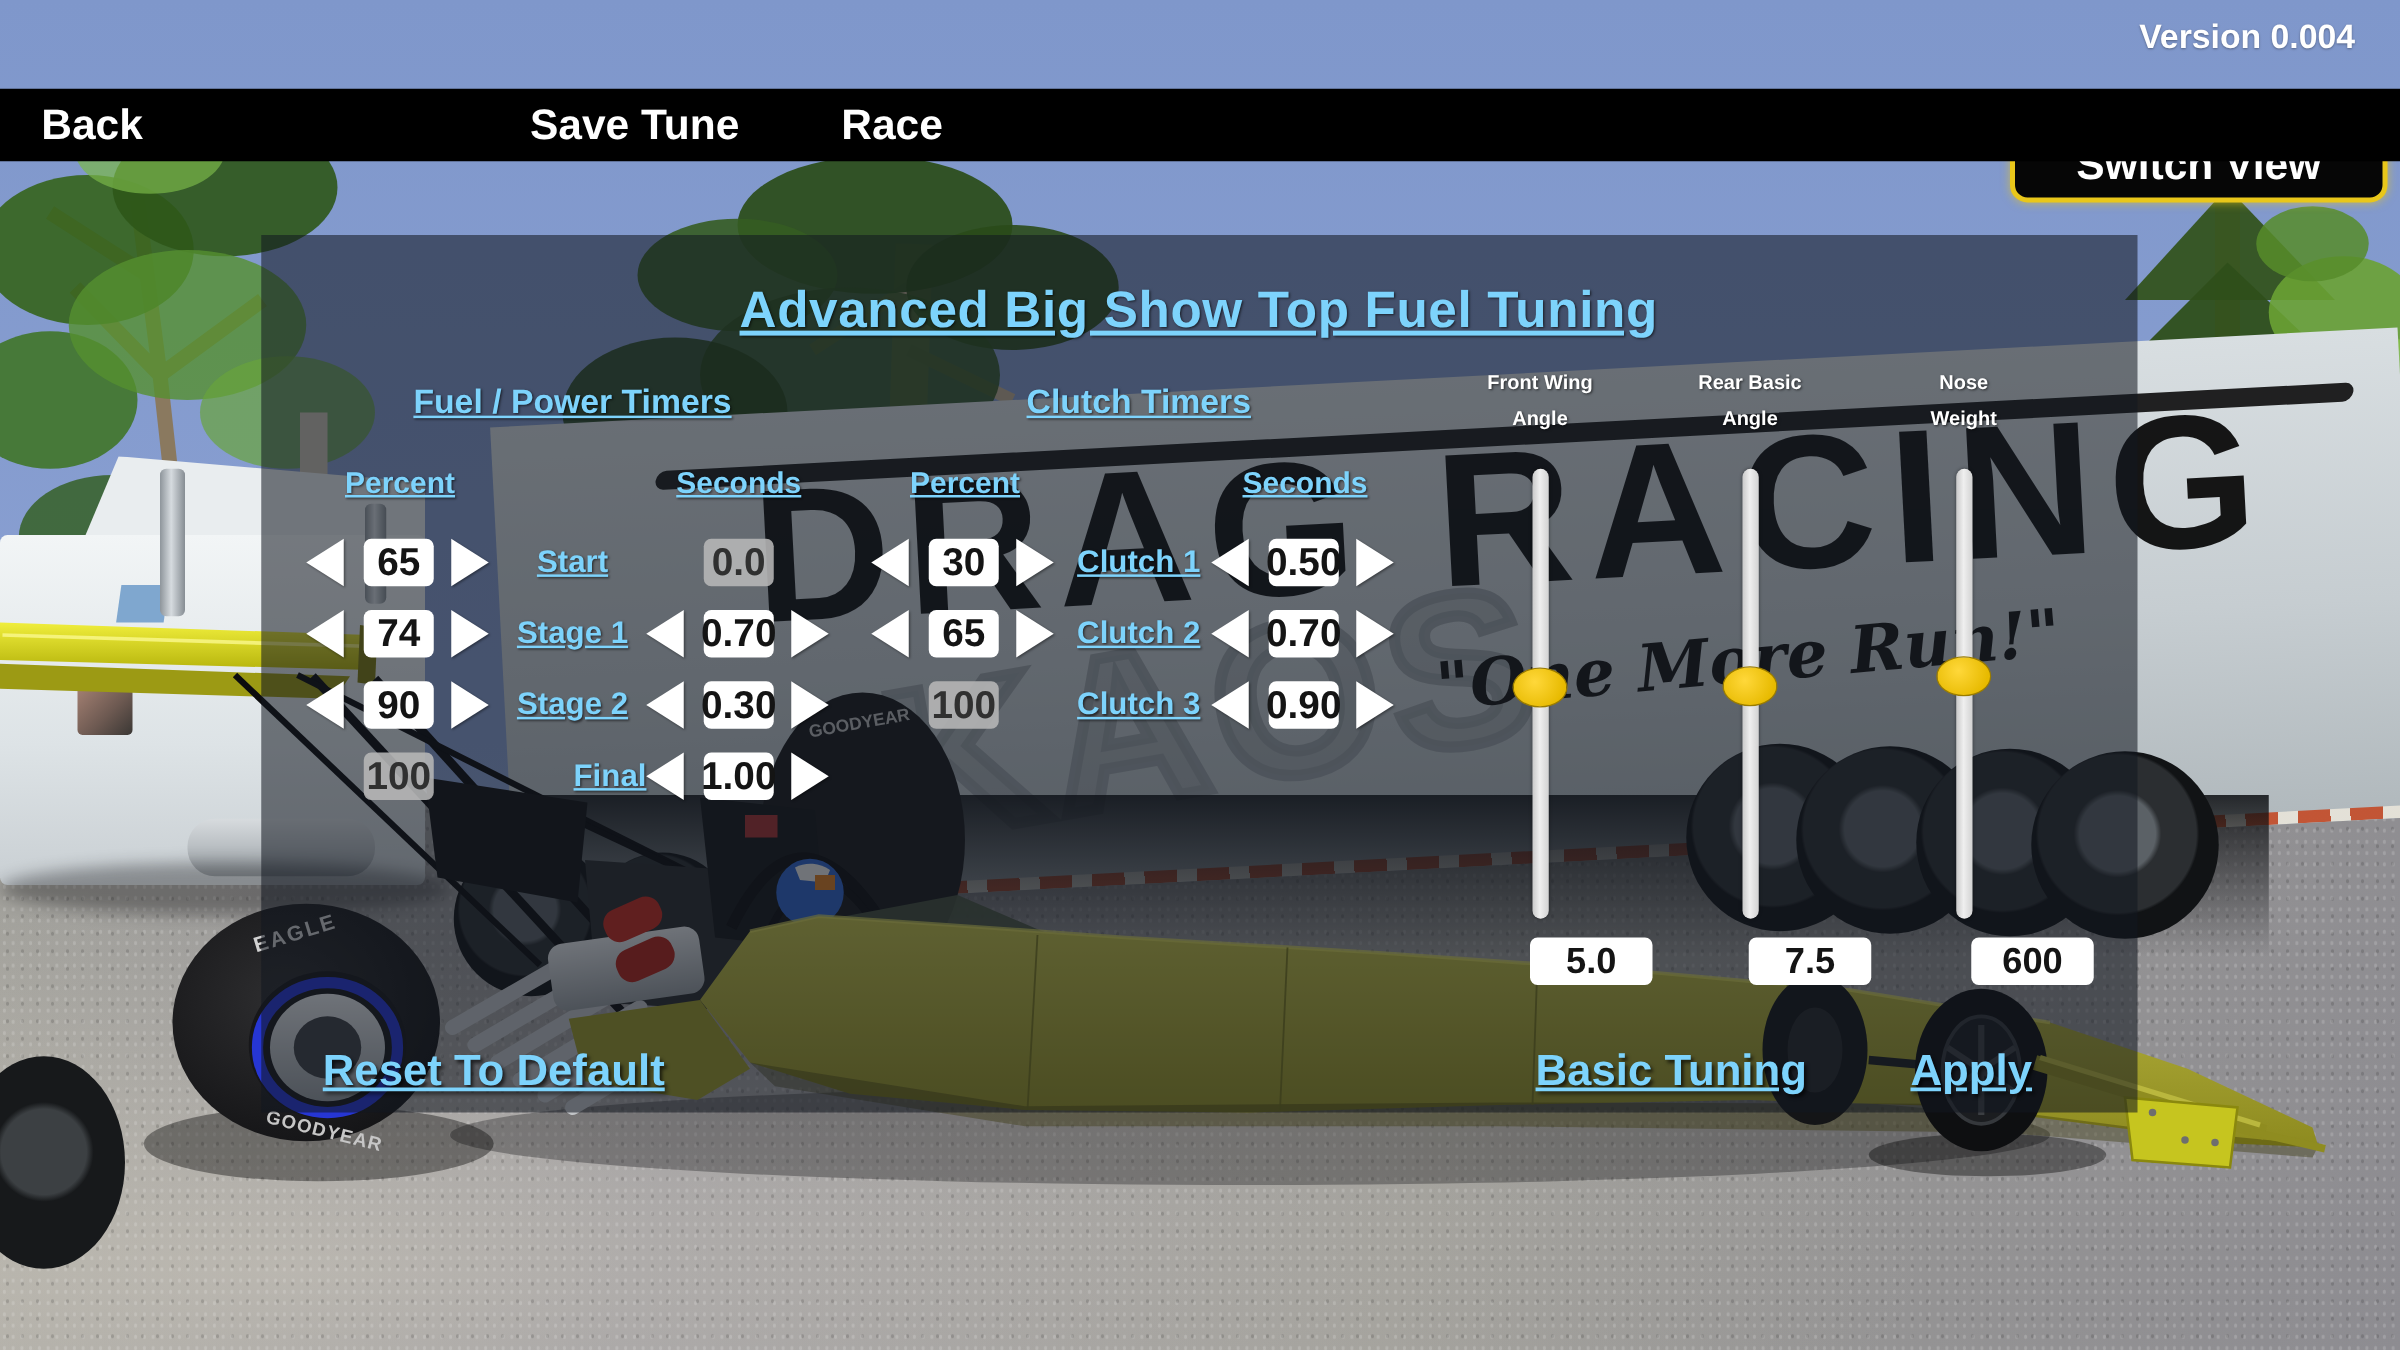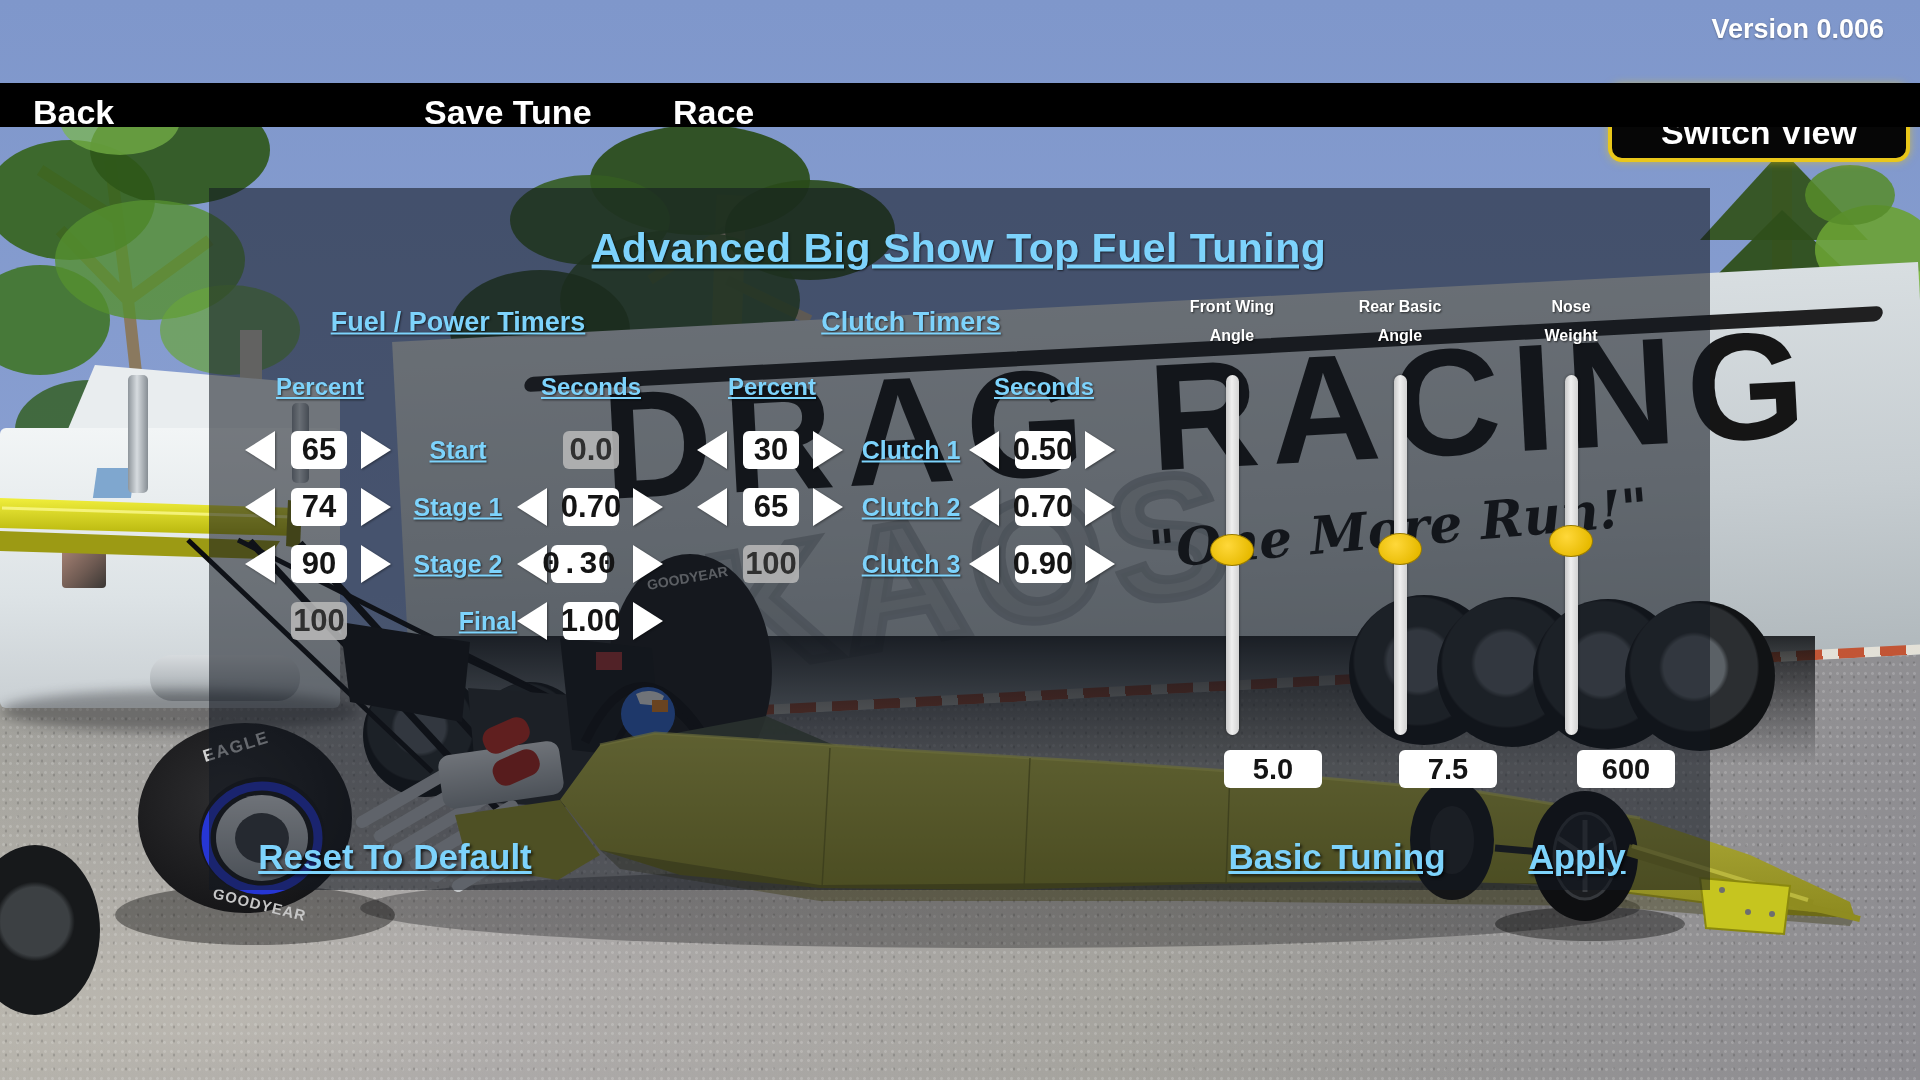--- a/index.html
+++ b/index.html
@@ -33,21 +33,21 @@
   .trailer-strip{position:absolute;left:0;bottom:0;width:100%;height:10px;opacity:.9;
         background:repeating-linear-gradient(90deg,#c44a26 0 26px,#e9e5da 26px 42px);}
   .under-shadow{position:absolute;left:395px;top:636px;width:1420px;height:130px;z-index:4;
         background:linear-gradient(180deg,rgba(12,14,17,.85),rgba(12,14,17,0));}
   .twheel{position:absolute;border-radius:50%;z-index:4;
         background:radial-gradient(circle at 46% 44%,#5b6166 0 26%,#2b2e31 30% 54%,#111315 56% 100%);}
   .truck{position:absolute;inset:0;z-index:5;}
   .dragster{position:absolute;inset:0;z-index:6;}
 
   
-  .menubar{position:absolute;left:0;top:83px;width:1920px;height:44px;background:#000;z-index:9;}
+  .menubar{position:absolute;left:0;top:71px;width:1920px;height:58px;background:#000;z-index:9;}
   .menu-item{position:absolute;top:0;height:58px;line-height:58px;color:#fff;font-weight:bold;
         font-size:34px;cursor:pointer;white-space:nowrap;}
   .version{position:absolute;top:14px;right:36px;color:#fff;font-weight:bold;font-size:27px;z-index:10;
         text-shadow:0 1px 2px rgba(0,0,0,.35);}
   .switch-btn{position:absolute;left:1608px;top:84px;width:302px;height:78px;background:#060606;
         border:4px solid #e9c71a;border-radius:14px;z-index:8;display:flex;align-items:flex-end;
         justify-content:center;padding-bottom:6px;box-sizing:border-box;color:#fff;font-weight:bold;
         font-size:34px;cursor:pointer;box-shadow:0 0 8px rgba(233,199,26,.6);}
 
   
@@ -295,21 +295,21 @@
     <div class="panel-label row-label" style="left:249px;top:319px;">Stage 1</div>
     <div class="arr l" style="left:308px;top:319px;"></div>
     <div class="val-box" style="left:382px;top:319px;">0.70</div>
     <div class="arr r" style="left:424px;top:319px;"></div>
 
     <div class="arr l" style="left:36px;top:376px;"></div>
     <div class="val-box" style="left:110px;top:376px;">90</div>
     <div class="arr r" style="left:152px;top:376px;"></div>
     <div class="panel-label row-label" style="left:249px;top:376px;">Stage 2</div>
     <div class="arr l" style="left:308px;top:376px;"></div>
-    <div class="val-box" style="left:370px;top:376px;font-family:Liberation Mono, monospace;">0.30</div>
+    <div class="val-box" style="left:382px;top:376px;">0.30</div>
     <div class="arr r" style="left:424px;top:376px;"></div>
 
     <div class="val-box disabled" style="left:110px;top:433px;">100</div>
     <div class="panel-label row-label" style="left:249px;top:433px;margin-left:30px;">Final</div>
     <div class="arr l" style="left:308px;top:433px;"></div>
     <div class="val-box" style="left:382px;top:433px;">1.00</div>
     <div class="arr r" style="left:424px;top:433px;"></div>
 
     <div class="panel-label sec-header" style="left:702px;top:134px;">Clutch Timers</div>
     <div class="panel-label col-header" style="left:563px;top:199px;">Percent</div>
@@ -367,15 +367,15 @@
   </div>
 
   <div class="switch-btn">Switch View</div>
 
   <div class="menubar">
     <div class="menu-item" style="left:33px;">Back</div>
     <div class="menu-item" style="left:424px;">Save Tune</div>
     <div class="menu-item" style="left:673px;">Race</div>
   </div>
 
-  <div class="version">Version 0.006</div>
+  <div class="version">Version 0.004</div>
 
 </div>
 
 </body></html>

